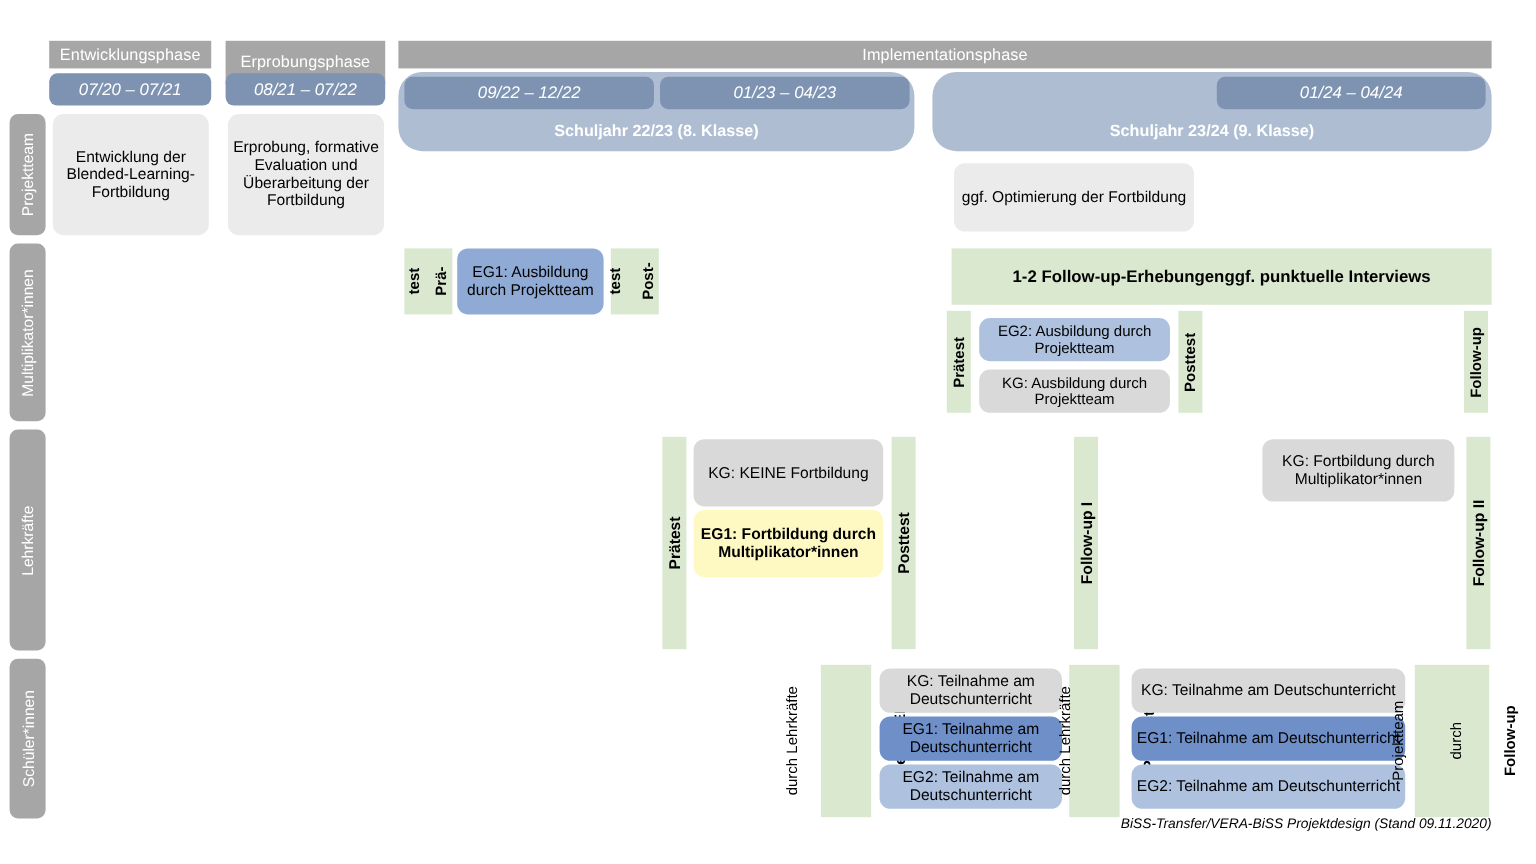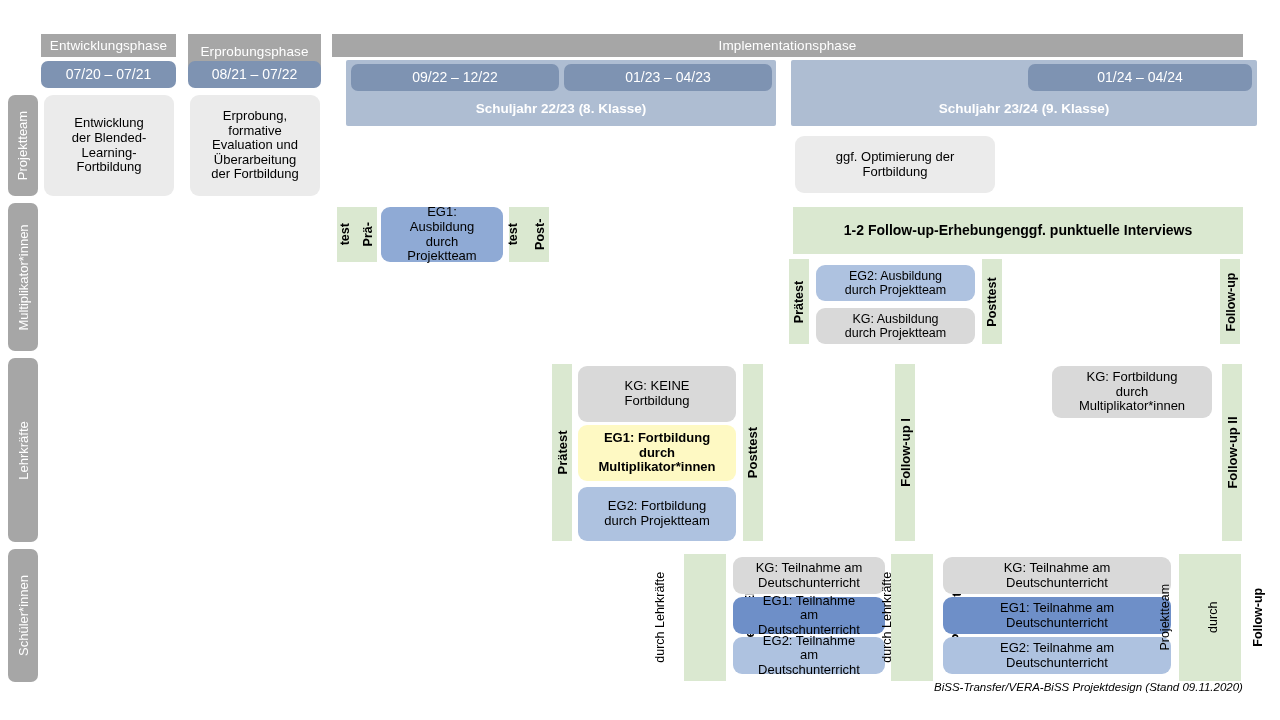--- a/index.html
+++ b/index.html
@@ -20,43 +20,43 @@
   }
   .abs { position: absolute; box-sizing: border-box; }
 
   
   .box {
     display: flex;
     align-items: center;
     justify-content: center;
     text-align: center;
     line-height: 1.12;
-    padding: 2px 20px;
+    padding: 2px 2px;
   }
 
   
   .phase-head {
     background: #a6a6a6;
     color: #ffffff;
     font-size: 13.5px;
     letter-spacing: 0.1px;
   }
 
   
   .date-chip {
     background: #7e93b2;
     color: #ffffff;
     font-size: 14px;
     border-radius: 7px;
+    font-style: italic;
   }
   
   .schuljahr-wrap {
     background: #aebdd2;
-    border-radius: 2px;
-    margin-left: 14px;
+    border-radius: 20px;
   }
   .schuljahr-label {
     color: #ffffff;
     font-size: 13.5px;
     font-weight: bold;
   }
 
   
   .role-label {
     background: #a6a6a6;
@@ -217,21 +217,20 @@
   <div class="abs testcol" style="left:552px;top:364px;width:20px;height:177px;">
     <div class="rotwrap">
         <span class="rot b" style="font-size:13px;">Prätest</span>
       </div>
   </div>
 
   <div class="abs box box-grey2 t13" style="left:578px;top:366px;width:158px;height:56px;">KG:  KEINE Fortbildung</div>
 
   <div class="abs box t13" style="left:578px;top:425px;width:158px;height:56px;background:#fef9c3;border-radius:9px;font-weight:bold;">EG1: Fortbildung durch Multiplikator*innen</div>
 
-  <div class="abs box box-blue-l t13" style="left:578px;top:487px;width:158px;height:54px;">EG2: Fortbildung durch Projektteam</div>
 
   <div class="abs testcol" style="left:743px;top:364px;width:20px;height:177px;">
     <div class="rotwrap">
         <span class="rot b" style="font-size:13px;">Posttest</span>
       </div>
   </div>
 
   <div class="abs testcol" style="left:895px;top:364px;width:20px;height:177px;">
     <div class="rotwrap">
         <span class="rot b" style="font-size:13px;">Follow-up I</span>

